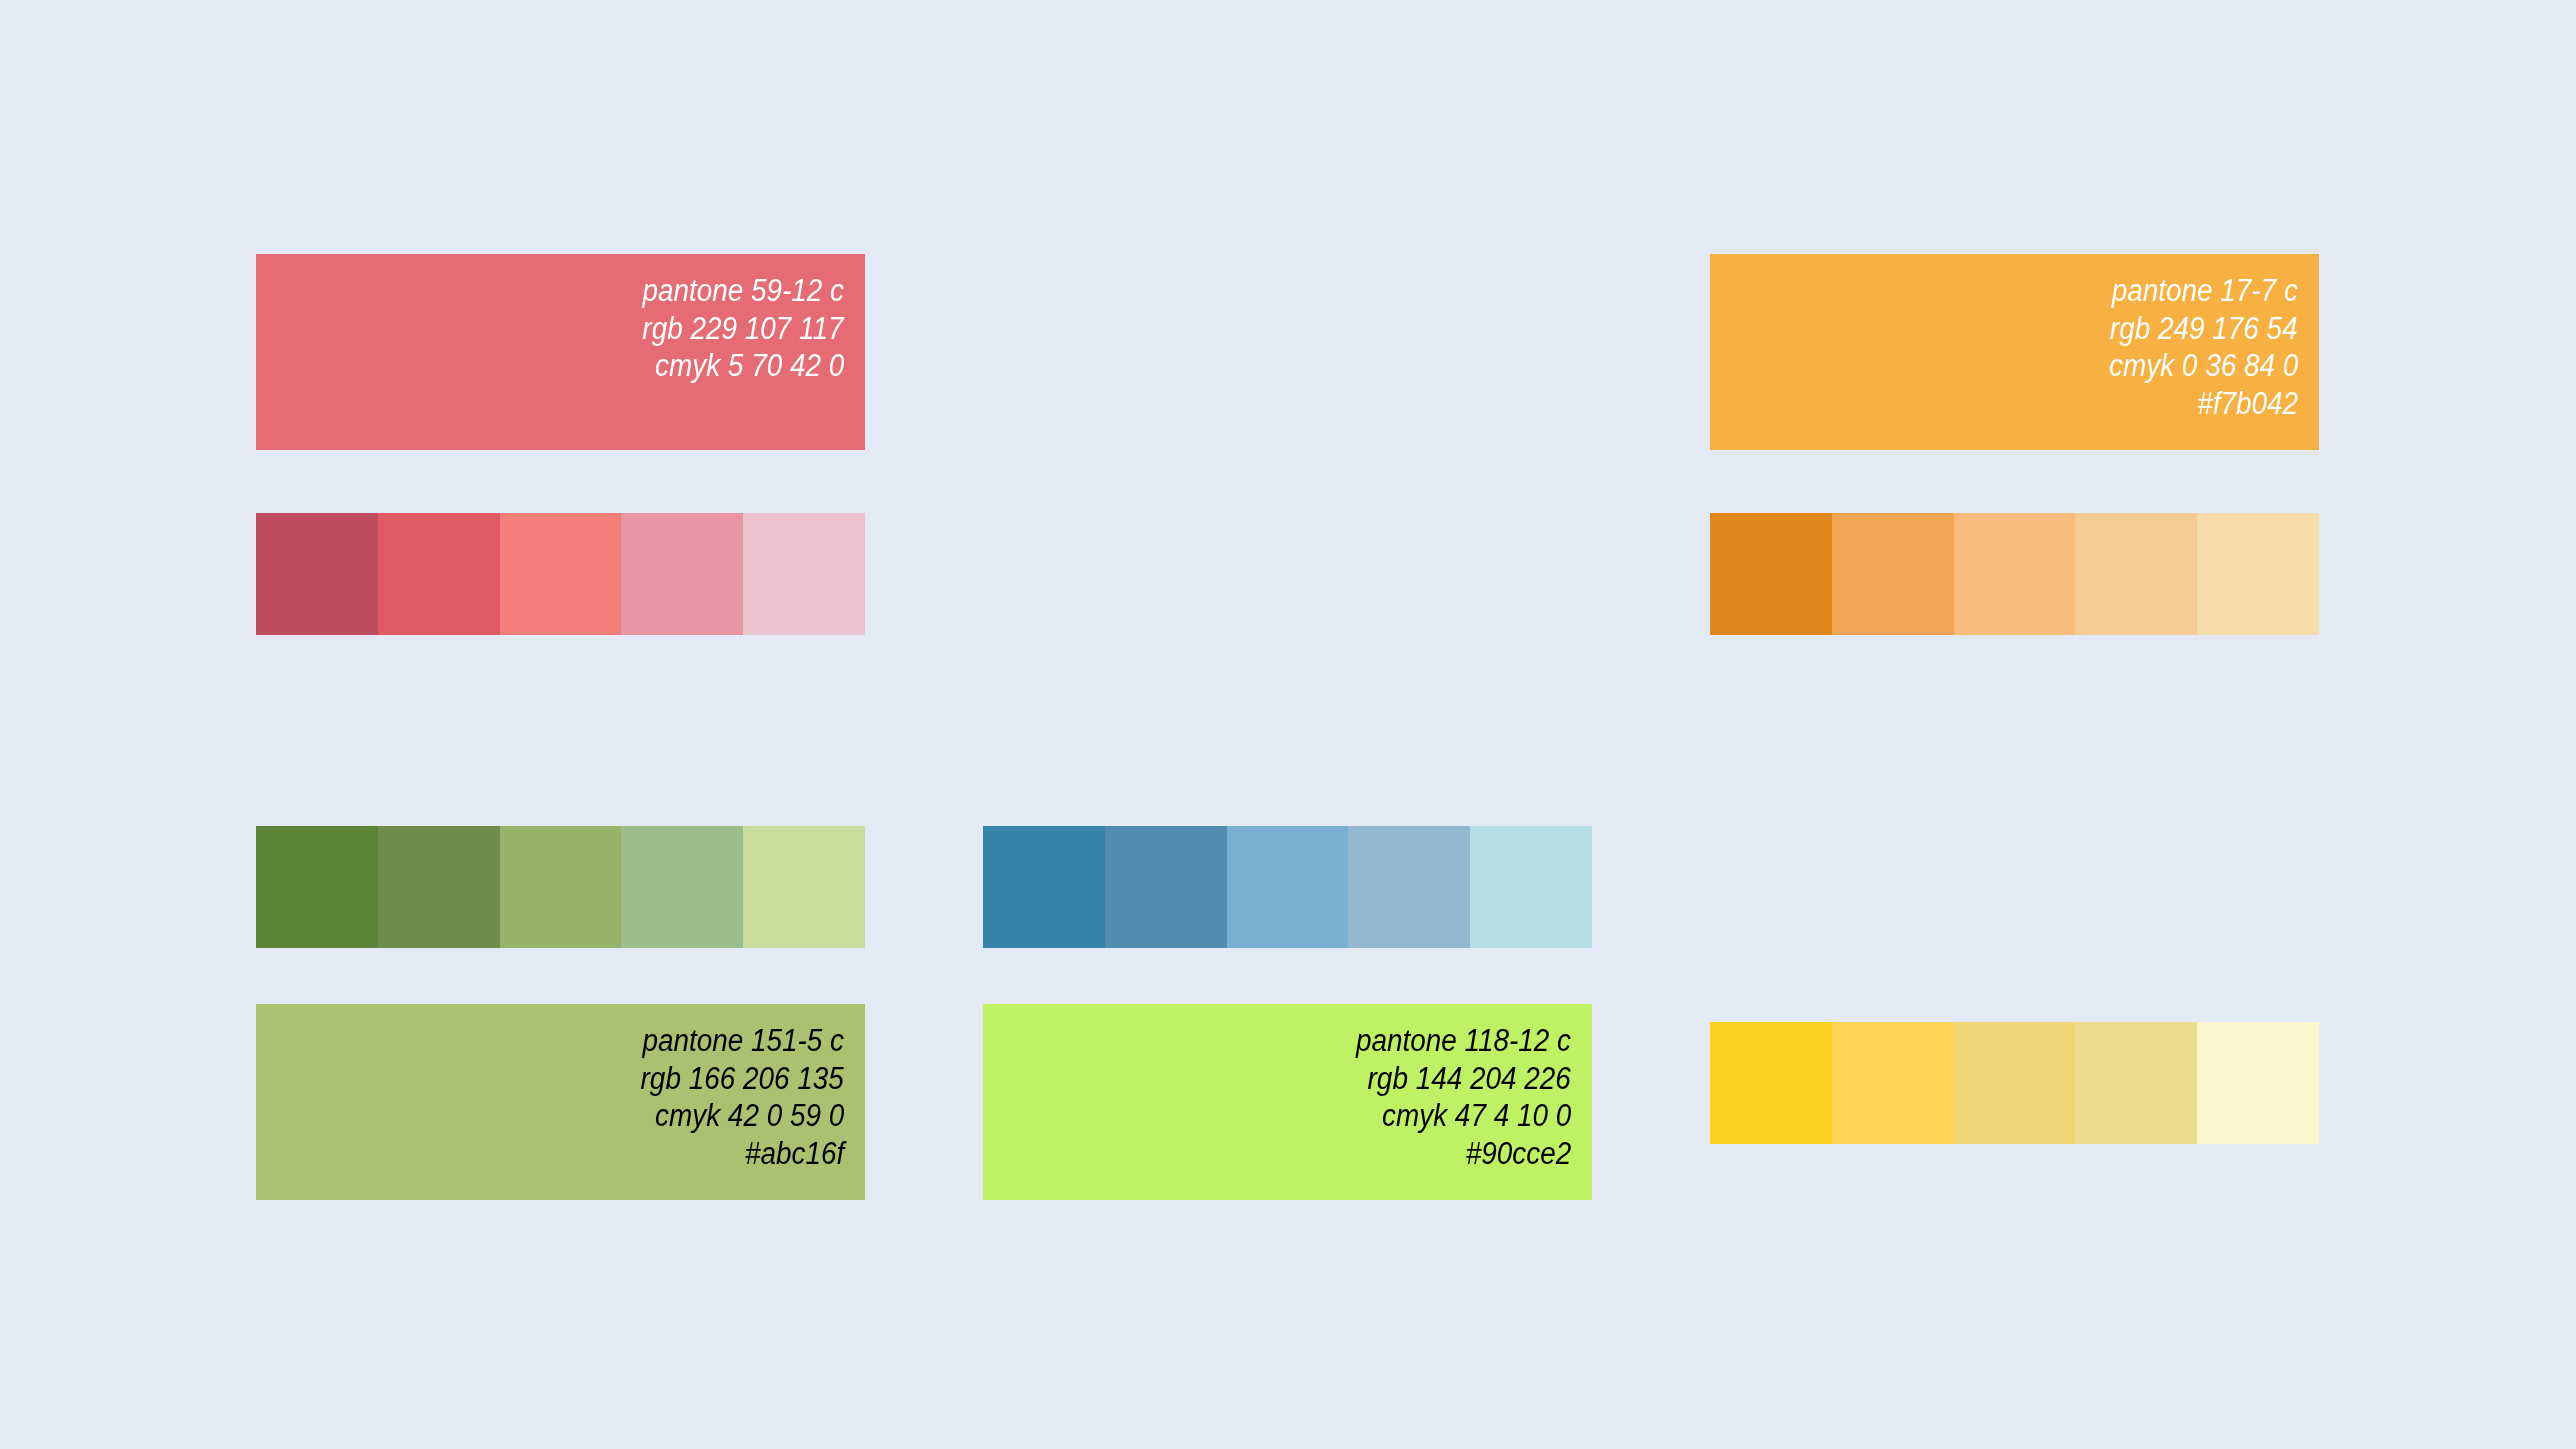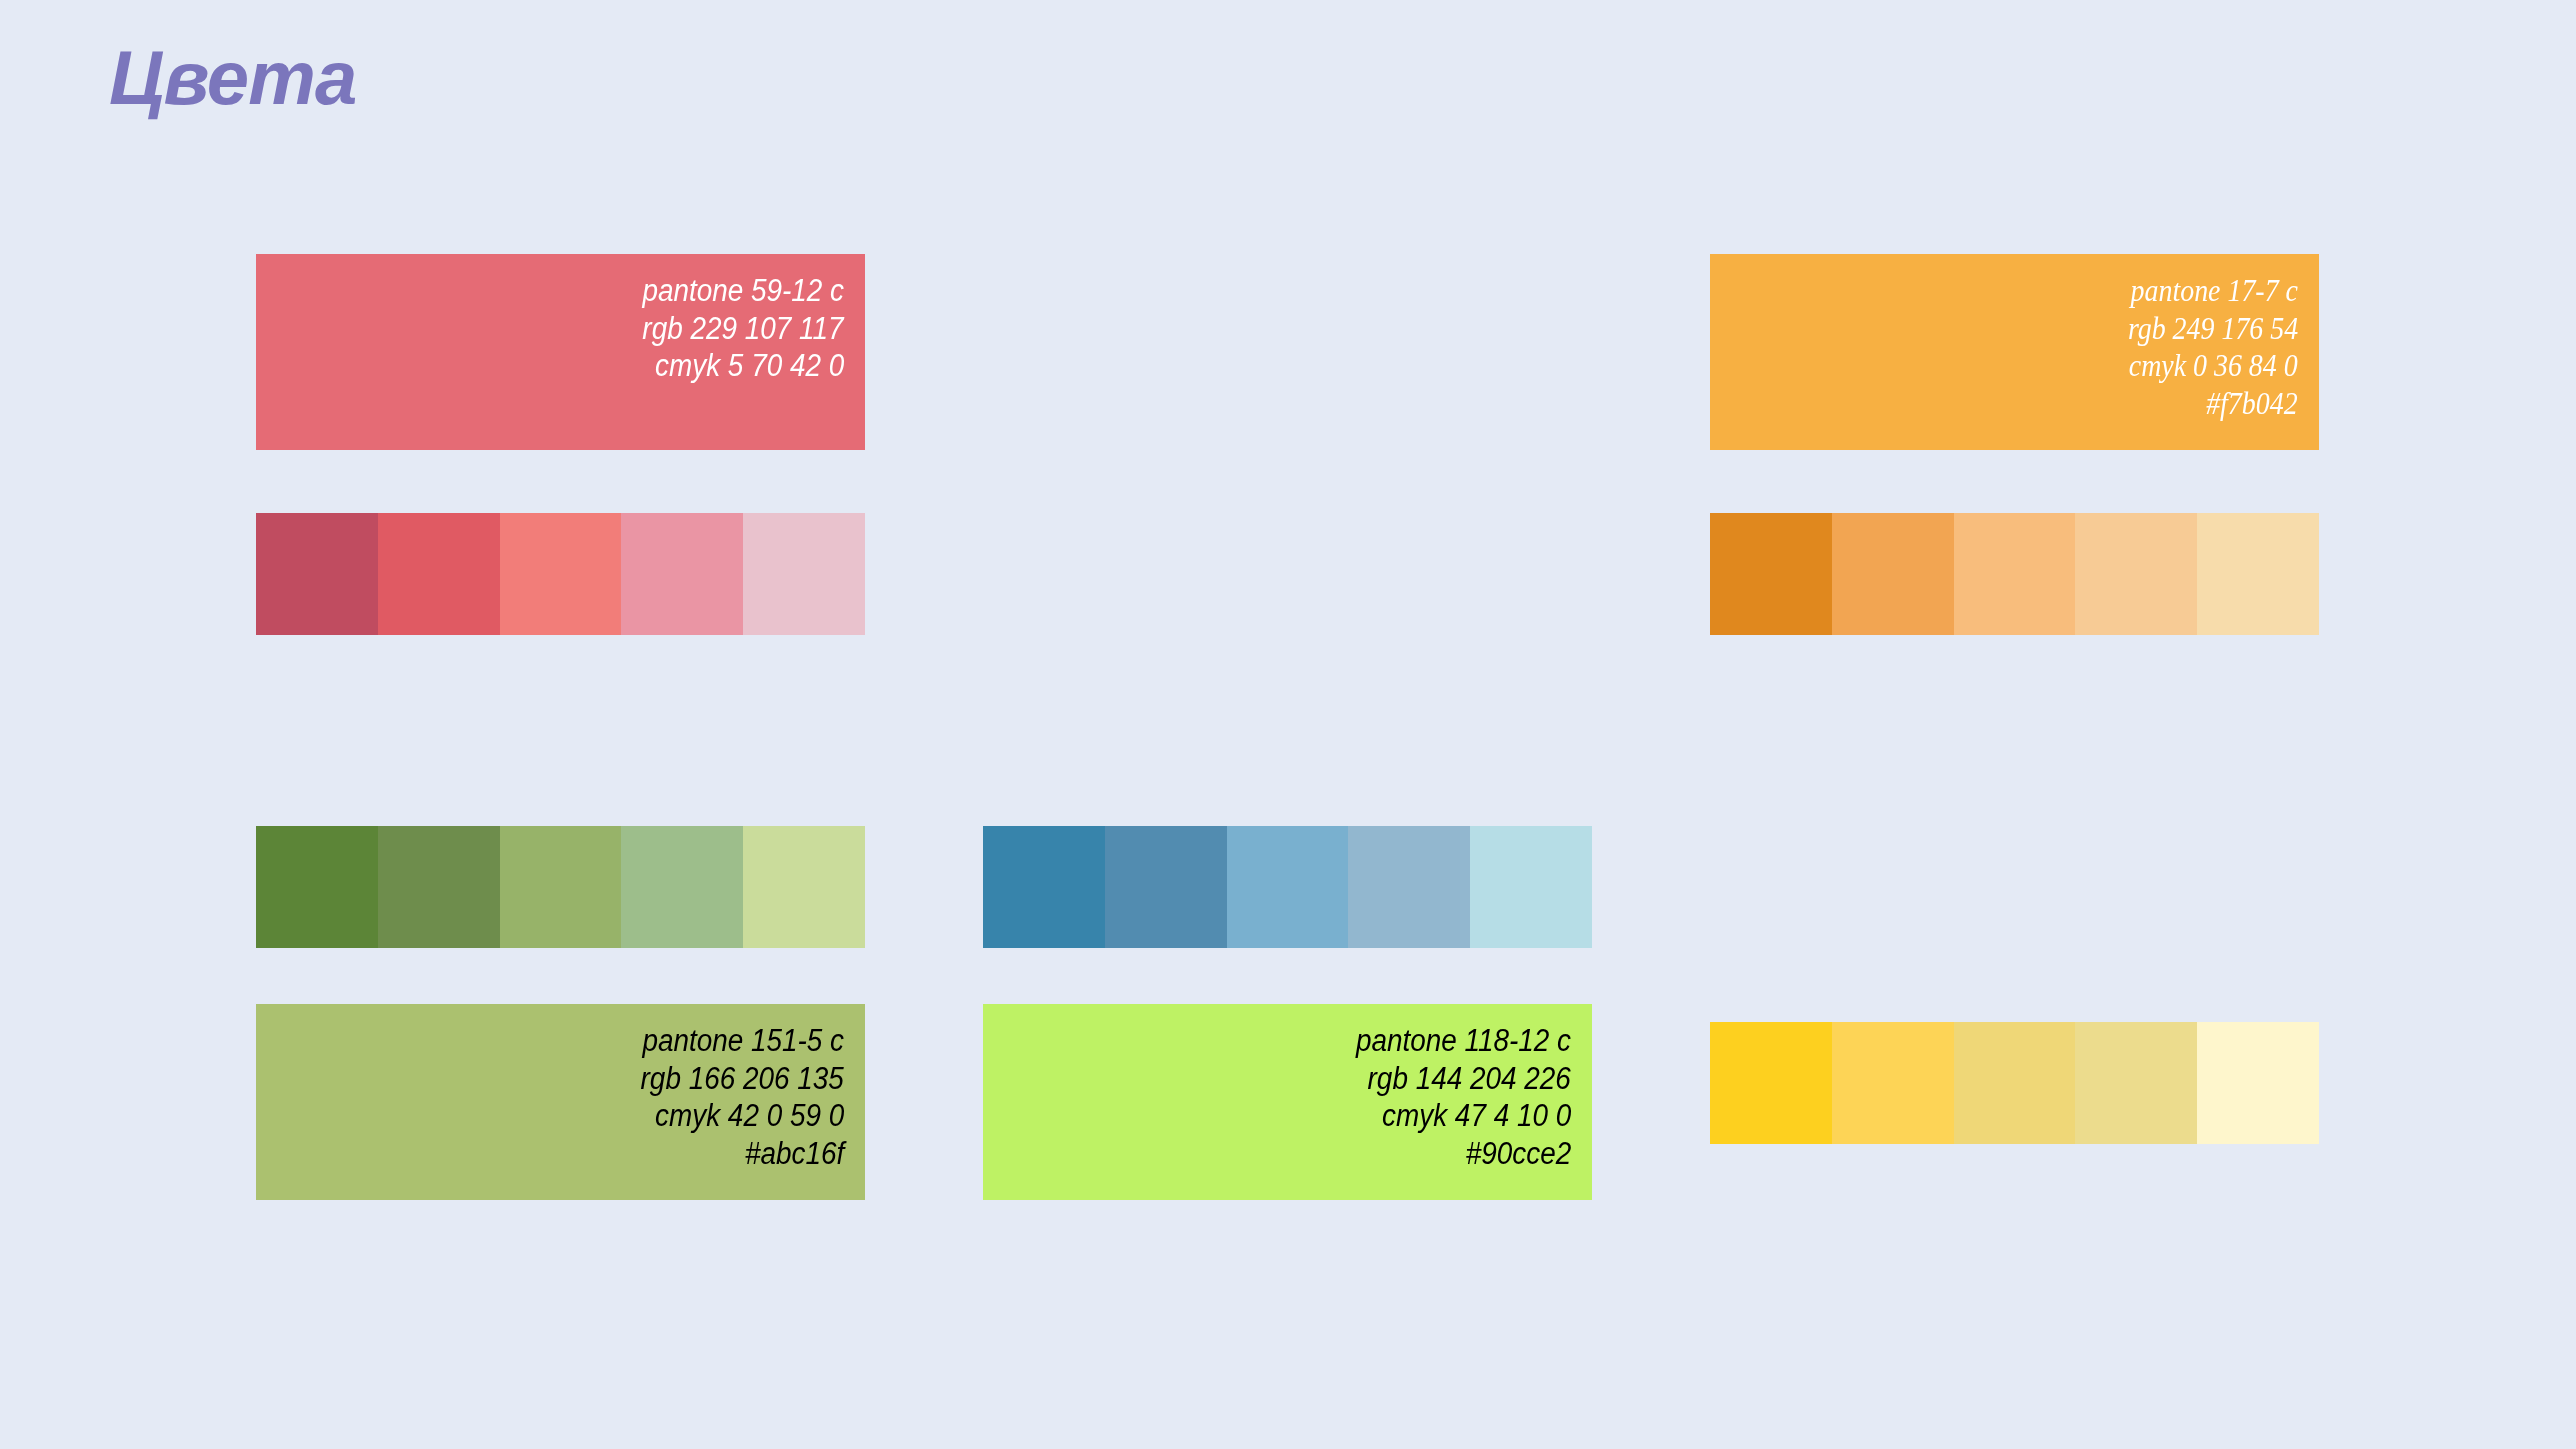--- a/index.html
+++ b/index.html
@@ -70,42 +70,41 @@
   .palette.bottom .spacer-gap { height:56px; }
 
   .light-text .info-line { color:#ffffff; }
   .dark-text  .info-line { color:#000000; }
 </style>
 </head>
 <body style="background: rgb(228, 234, 245);">
 
 <div class="page">
 
-  <div class="page-title" style="color: rgb(123, 118, 188);">Цвета</div>
 
   <div class="grid">
 
     <div class="palette top" style="grid-column:1;">
       <div class="swatch-main light-text" style="background: rgb(229, 107, 117);">
         <div class="info-line">pantone 59-12 c</div>
         <div class="info-line">rgb 229 107 117</div>
         <div class="info-line">cmyk 5 70 42 0</div>
       </div>
       <div class="spacer-gap"></div>
       <div class="tint-strip">
         <div class="tint" style="background: rgb(192, 76, 96);"></div>
         <div class="tint" style="background: rgb(224, 90, 99);"></div>
         <div class="tint" style="background: rgb(242, 125, 121);"></div>
         <div class="tint" style="background: rgb(234, 149, 164);"></div>
         <div class="tint" style="background: rgb(233, 194, 205);"></div>
       </div>
     </div>
 
 
-    <div class="palette top" style="grid-column:3;font-family:Liberation Serif, serif;">
+    <div class="palette top" style="grid-column:3;">
       <div class="swatch-main light-text" style="background: rgb(247, 176, 66);">
         <div class="info-line">pantone  17-7 c</div>
         <div class="info-line">rgb 249 176 54</div>
         <div class="info-line">cmyk 0 36 84 0</div>
         <div class="info-line">#f7b042</div>
       </div>
       <div class="spacer-gap"></div>
       <div class="tint-strip">
         <div class="tint" style="background: rgb(224, 136, 30);"></div>
         <div class="tint" style="background: rgb(242, 165, 82);"></div>

